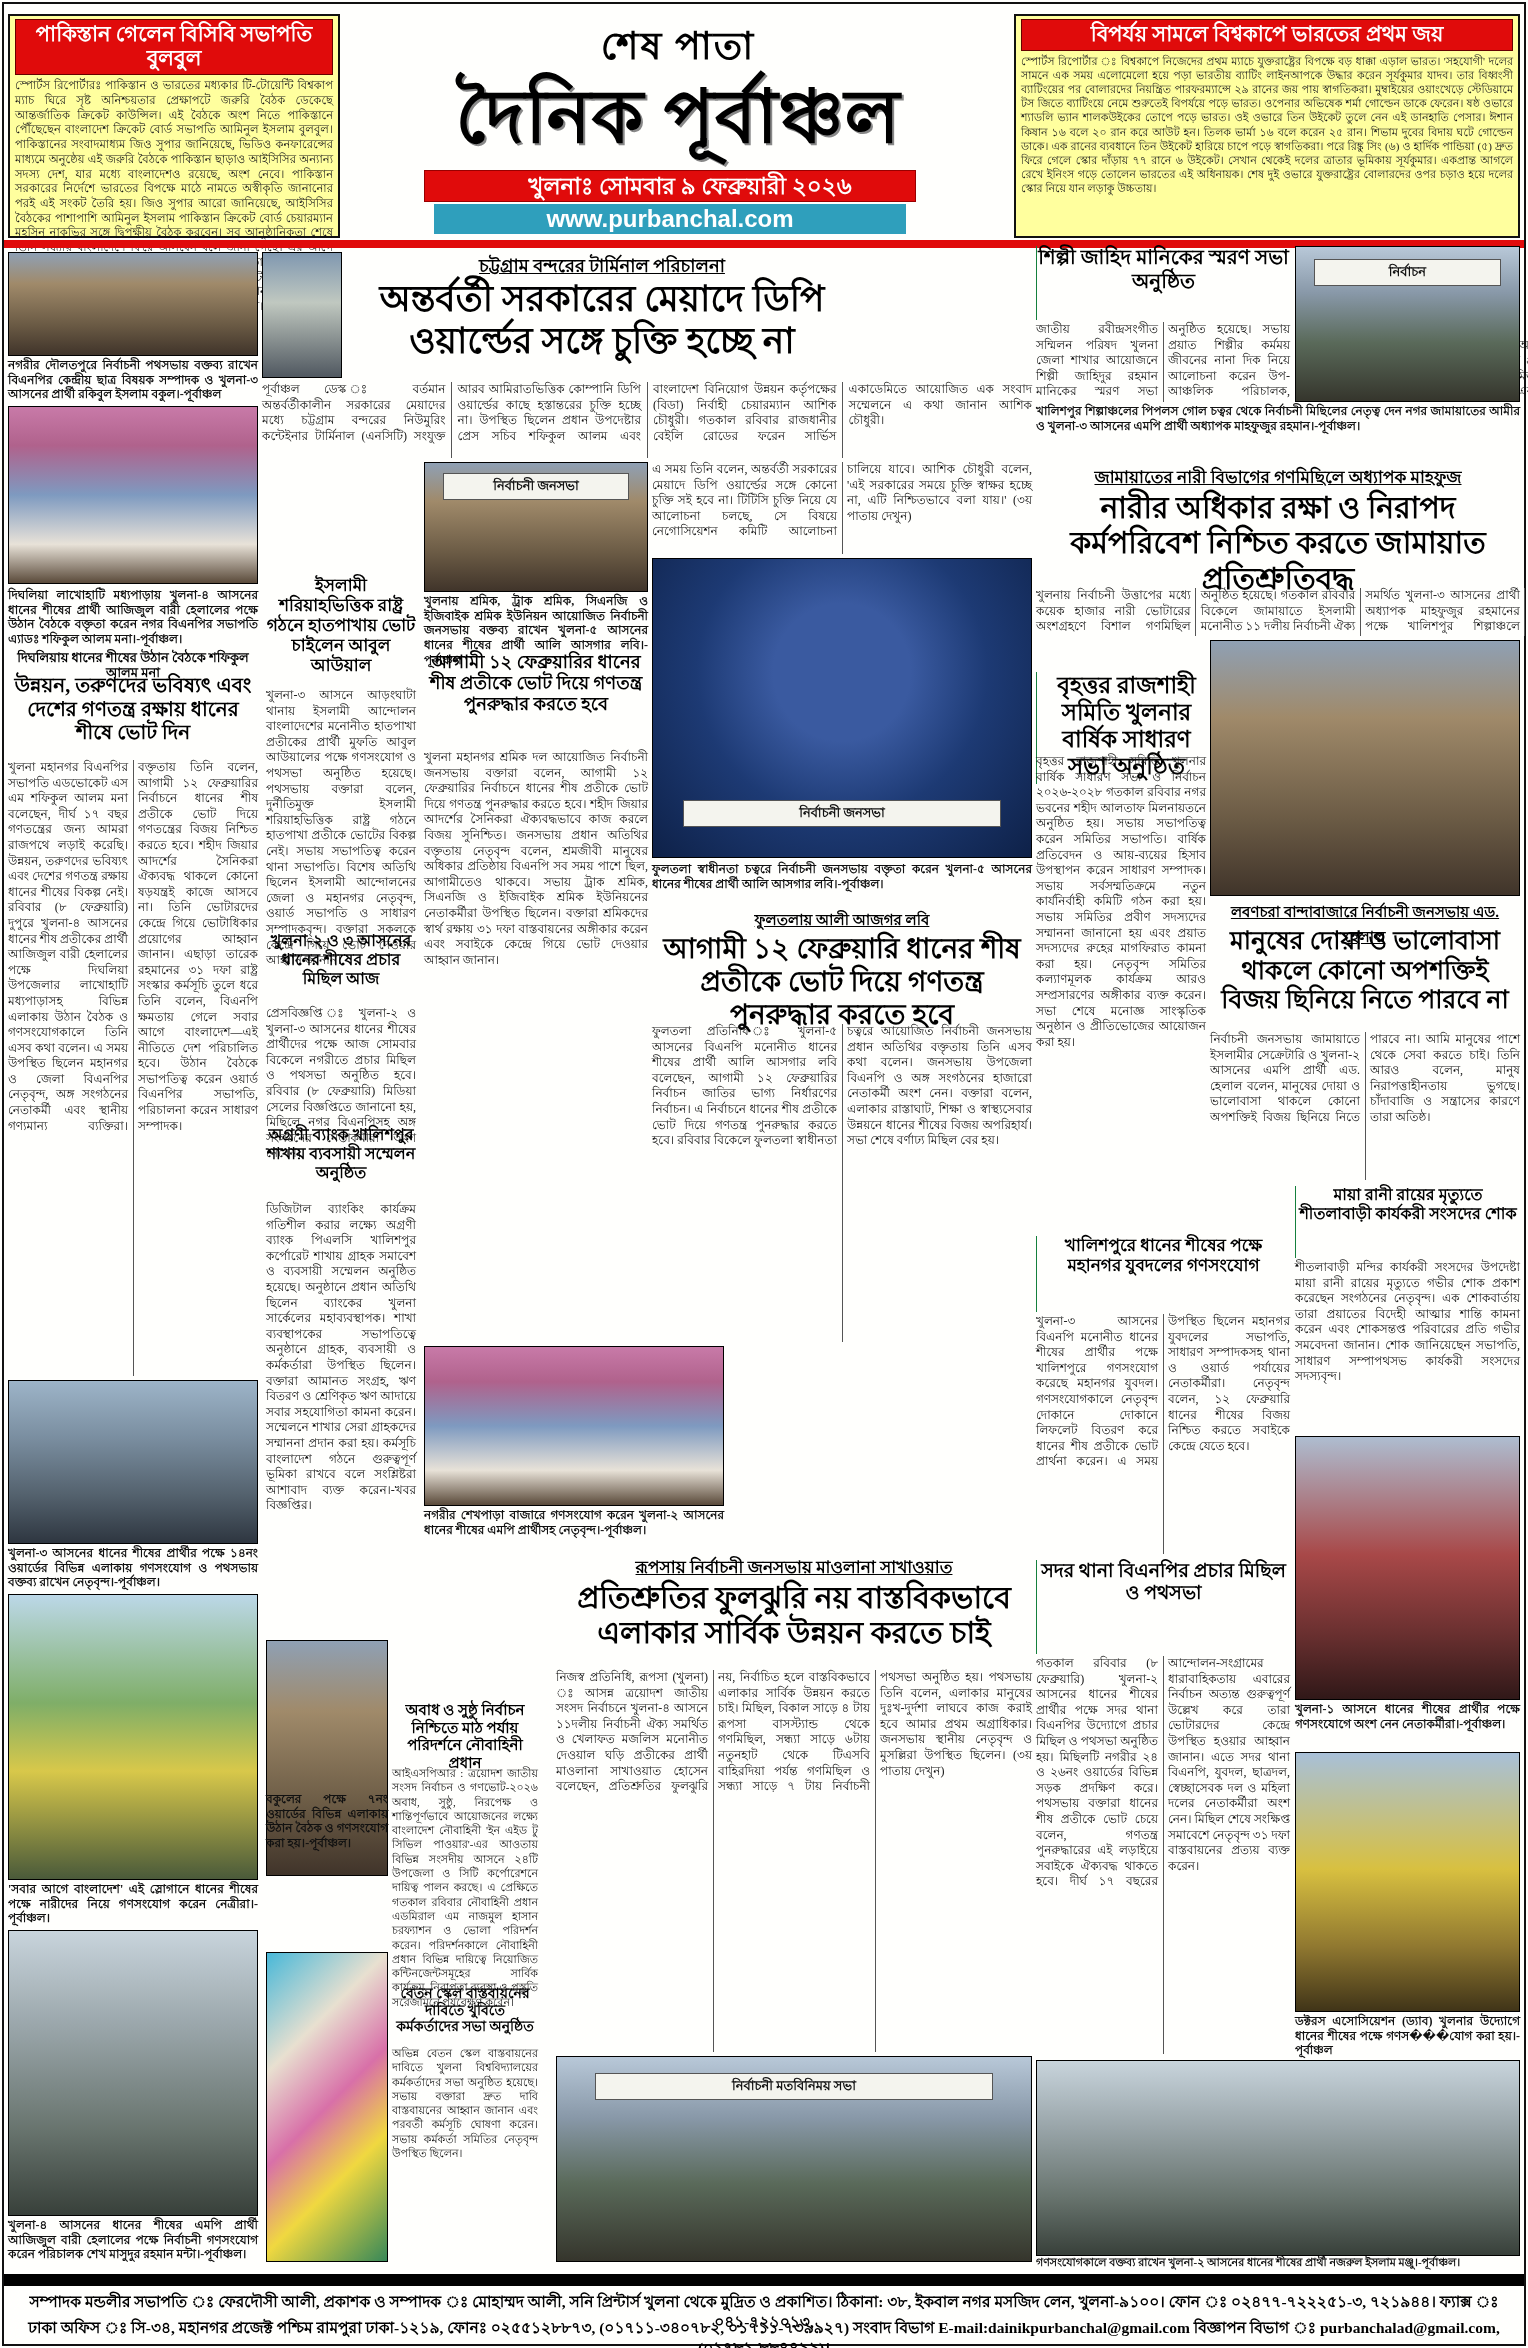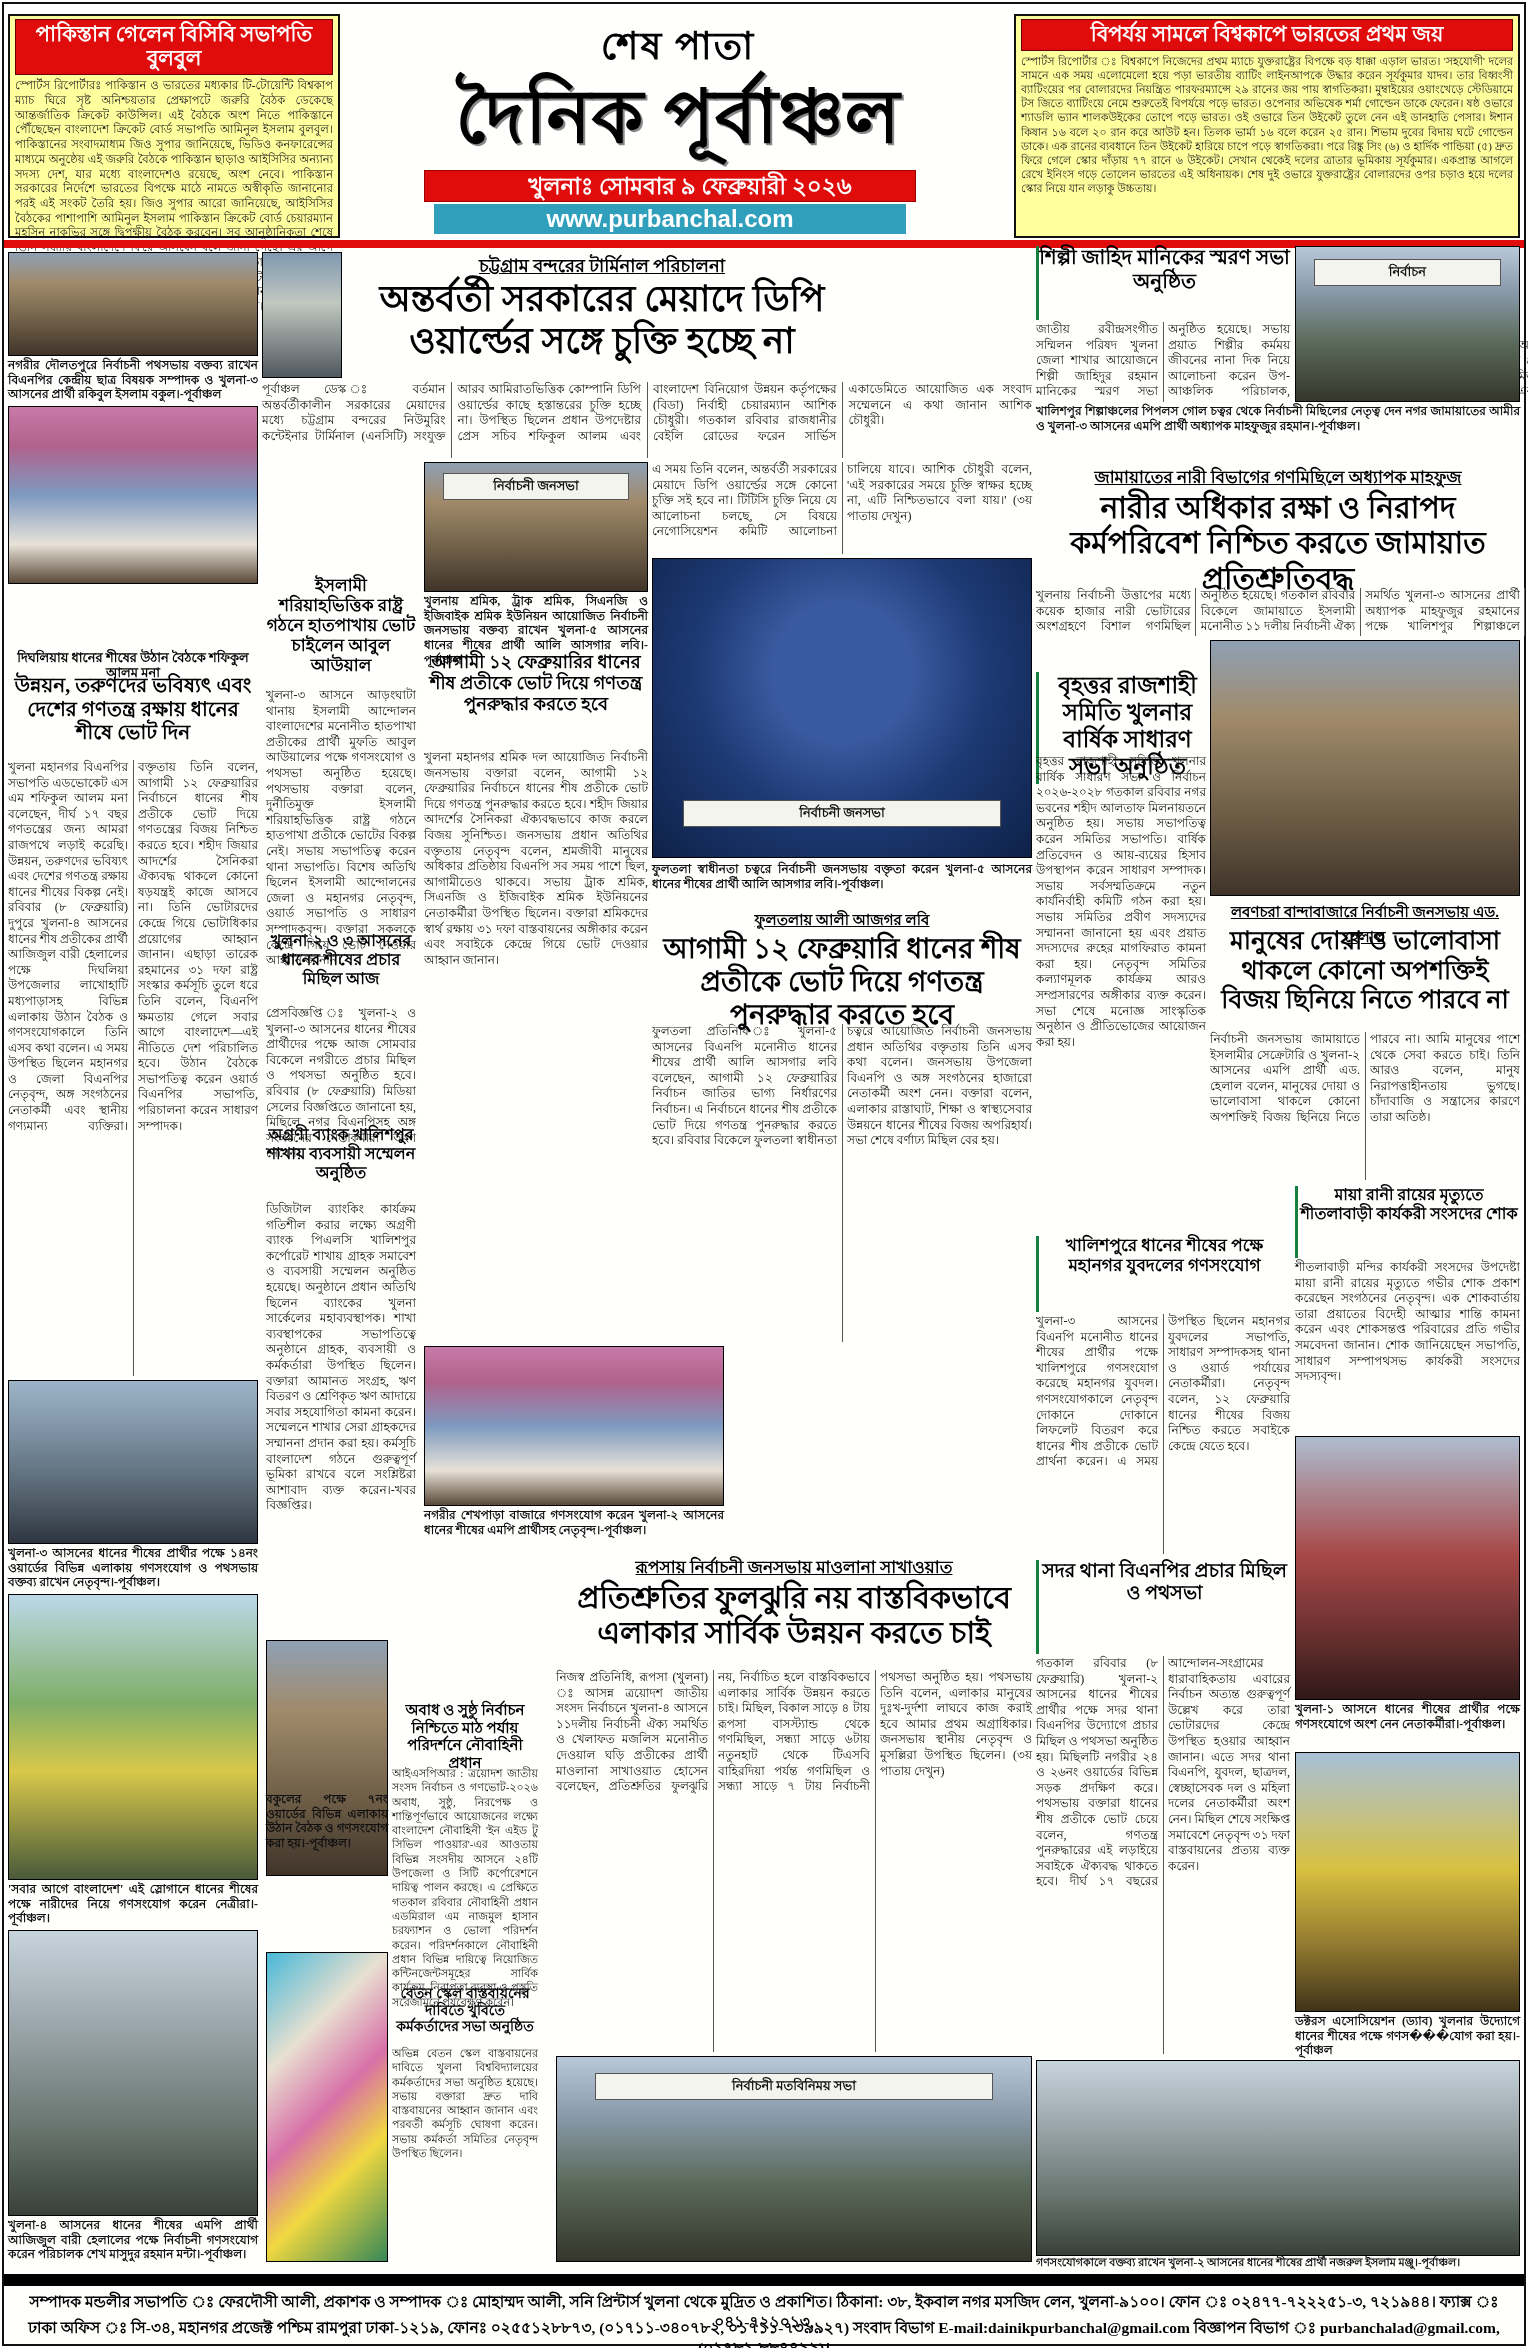--- a/index.html
+++ b/index.html
@@ -17,21 +17,21 @@
   .ph{border:1px solid #000;overflow:hidden;text-decoration:underline;}
   .ph .banner{position:absolute;left:8%;right:8%;top:8%;background:#f4f4ee;color:#111;font-weight:bold;text-align:center;font-size:13px;padding:2px 0;border:1px solid #555;}
   .ph .banner.low{top:auto;bottom:10%;}
   .cap{font-size:12px;font-weight:600;line-height:1.22;text-align:justify;color:#111;}
   .kick{font-size:15px;font-weight:bold;text-align:center;text-decoration:underline;color:#000;}
   .hx{font-weight:bold;text-align:center;color:#000;line-height:1.18;}
   .body{font-size:12px;line-height:1.3;text-align:justify;color:#111;}
   .c2{column-count:2;column-gap:10px;column-rule:1px solid #555;}
   .c3{column-count:3;column-gap:10px;column-rule:1px solid #555;}
   .c4{column-count:4;column-gap:12px;column-rule:1px solid #555;}
-  .vr{border-left:3px solid #15803d;}
+  .vr{border-left:1px solid #15803d;}
   .footbar{background:#000;}
   .footline{font-size:15.5px;font-weight:bold;text-align:center;color:#000;line-height:1.3;}
   .ph-crowd{background:linear-gradient(180deg,#8fa0b4 0%,#a08a6a 30%,#6b5b45 70%,#40342a 100%);}
   .ph-meet{background:linear-gradient(180deg,#c87aa8 0%,#b0628c 22%,#7e9ac0 50%,#e8e2d8 78%,#5a4a3a 100%);}
   .ph-mic{background:linear-gradient(180deg,#9db4c8 0%,#7a8ea0 35%,#54626e 70%,#2e3640 100%);}
   .ph-truck{background:linear-gradient(180deg,#bcd8e8 0%,#7fae68 38%,#d8c84a 62%,#4a5a3a 100%);}
   .ph-van{background:linear-gradient(135deg,#48b8d8 0%,#e8e0d0 28%,#d870a8 50%,#f0d840 70%,#388858 100%);}
   .ph-stage{background:radial-gradient(circle at 50% 38%,#3a5aa0 0 26%,#1d3a74 55%,#0e2148 100%);}
   .ph-rally{background:linear-gradient(180deg,#b8c8d8 0%,#8898a8 30%,#5a6a5a 62%,#35352c 100%);}
   .ph-redcaps{background:linear-gradient(180deg,#aebdd0 0%,#a84848 45%,#6a3030 75%,#301818 100%);}
@@ -60,20 +60,21 @@
   <div class="abs ybox" style="left:1014px;top:14px;width:506px;height:224px;">
     <div class="bandhead">বিপর্যয় সামলে বিশ্বকাপে ভারতের প্রথম জয়</div>
     <div class="btext" style="font-size:11px;">স্পোর্টস রিপোর্টার ঃ বিশ্বকাপে নিজেদের প্রথম ম্যাচে যুক্তরাষ্ট্রের বিপক্ষে বড় ধাক্কা এড়াল ভারত। 'সহযোগী' দলের সামনে এক সময় এলোমেলো হয়ে পড়া ভারতীয় ব্যাটিং লাইনআপকে উদ্ধার করেন সূর্যকুমার যাদব। তার বিধ্বংসী ব্যাটিংয়ের পর বোলারদের নিয়ন্ত্রিত পারফরম্যান্সে ২৯ রানের জয় পায় স্বাগতিকরা। মুম্বাইয়ের ওয়াংখেড়ে স্টেডিয়ামে টস জিতে ব্যাটিংয়ে নেমে শুরুতেই বিপর্যয়ে পড়ে ভারত। ওপেনার অভিষেক শর্মা গোল্ডেন ডাকে ফেরেন। ষষ্ঠ ওভারে শ্যাডলি ভ্যান শালকউইকের তোপে পড়ে ভারত। ওই ওভারে তিন উইকেট তুলে নেন এই ডানহাতি পেসার। ঈশান কিষান ১৬ বলে ২০ রান করে আউট হন। তিলক ভার্মা ১৬ বলে করেন ২৫ রান। শিভাম দুবের বিদায় ঘটে গোল্ডেন ডাকে। এক রানের ব্যবধানে তিন উইকেট হারিয়ে চাপে পড়ে স্বাগতিকরা। পরে রিঙ্কু সিং (৬) ও হার্দিক পান্ডিয়া (৫) দ্রুত ফিরে গেলে স্কোর দাঁড়ায় ৭৭ রানে ৬ উইকেট। সেখান থেকেই দলের ত্রাতার ভূমিকায় সূর্যকুমার। একপ্রান্ত আগলে রেখে ইনিংস গড়ে তোলেন ভারতের এই অধিনায়ক। শেষ দুই ওভারে যুক্তরাষ্ট্রের বোলারদের ওপর চড়াও হয়ে দলের স্কোর নিয়ে যান লড়াকু উচ্চতায়।</div>
   </div>
 
   <div class="abs redrule" style="left:4px;top:240px;width:1520px;height:8px;"></div>
 
   <div class="abs ph ph-crowd" style="left:8px;top:252px;width:250px;height:104px;"></div>
   <div class="abs cap" style="left:8px;top:358px;width:250px;height:46px;">নগরীর দৌলতপুরে নির্বাচনী পথসভায় বক্তব্য রাখেন বিএনপির কেন্দ্রীয় ছাত্র বিষয়ক সম্পাদক ও খুলনা-৩ আসনের প্রার্থী রকিবুল ইসলাম বকুল।-পূর্বাঞ্চল</div>
   <div class="abs ph ph-meet" style="left:8px;top:406px;width:250px;height:178px;"></div>
+  <div class="abs cap" style="left:8px;top:588px;width:250px;height:60px;">দিঘলিয়া লাখোহাটি মধ্যপাড়ায় খুলনা-৪ আসনের ধানের শীষের প্রার্থী আজিজুল বারী হেলালের পক্ষে উঠান বৈঠকে বক্তৃতা করেন নগর বিএনপির সভাপতি এ্যাডঃ শফিকুল আলম মনা।-পূর্বাঞ্চল।</div>
   <div class="abs hx" style="left:8px;top:650px;width:250px;height:22px;font-size:13px;">দিঘলিয়ায় ধানের শীষের উঠান বৈঠকে শফিকুল আলম মনা</div>
   <div class="abs hx" style="left:8px;top:674px;width:250px;height:82px;font-size:20px;">উন্নয়ন, তরুণদের ভবিষ্যৎ এবং দেশের গণতন্ত্র রক্ষায় ধানের শীষে ভোট দিন</div>
   <div class="abs body c2" style="left:8px;top:760px;width:250px;height:616px;">খুলনা মহানগর বিএনপির সভাপতি এডভোকেট এস এম শফিকুল আলম মনা বলেছেন, দীর্ঘ ১৭ বছর গণতন্ত্রের জন্য আমরা রাজপথে লড়াই করেছি। উন্নয়ন, তরুণদের ভবিষ্যৎ এবং দেশের গণতন্ত্র রক্ষায় ধানের শীষের বিকল্প নেই। রবিবার (৮ ফেব্রুয়ারি) দুপুরে খুলনা-৪ আসনের ধানের শীষ প্রতীকের প্রার্থী আজিজুল বারী হেলালের পক্ষে দিঘলিয়া উপজেলার লাখোহাটি মধ্যপাড়াসহ বিভিন্ন এলাকায় উঠান বৈঠক ও গণসংযোগকালে তিনি এসব কথা বলেন। এ সময় উপস্থিত ছিলেন মহানগর ও জেলা বিএনপির নেতৃবৃন্দ, অঙ্গ সংগঠনের নেতাকর্মী এবং স্থানীয় গণ্যমান্য ব্যক্তিরা। বক্তৃতায় তিনি বলেন, আগামী ১২ ফেব্রুয়ারির নির্বাচনে ধানের শীষ প্রতীকে ভোট দিয়ে গণতন্ত্রের বিজয় নিশ্চিত করতে হবে। শহীদ জিয়ার আদর্শের সৈনিকরা ঐক্যবদ্ধ থাকলে কোনো ষড়যন্ত্রই কাজে আসবে না। তিনি ভোটারদের কেন্দ্রে গিয়ে ভোটাধিকার প্রয়োগের আহ্বান জানান। এছাড়া তারেক রহমানের ৩১ দফা রাষ্ট্র সংস্কার কর্মসূচি তুলে ধরে তিনি বলেন, বিএনপি ক্ষমতায় গেলে সবার আগে বাংলাদেশ—এই নীতিতে দেশ পরিচালিত হবে। উঠান বৈঠকে সভাপতিত্ব করেন ওয়ার্ড বিএনপির সভাপতি, পরিচালনা করেন সাধারণ সম্পাদক।</div>
   <div class="abs ph ph-mic" style="left:8px;top:1380px;width:250px;height:164px;"></div>
   <div class="abs cap" style="left:8px;top:1546px;width:250px;height:46px;">খুলনা-৩ আসনের ধানের শীষের প্রার্থীর পক্ষে ১৪নং ওয়ার্ডের বিভিন্ন এলাকায় গণসংযোগ ও পথসভায় বক্তব্য রাখেন নেতৃবৃন্দ।-পূর্বাঞ্চল।</div>
   <div class="abs ph ph-truck" style="left:8px;top:1594px;width:250px;height:286px;"></div>
   <div class="abs cap" style="left:8px;top:1882px;width:250px;height:46px;">'সবার আগে বাংলাদেশ' এই স্লোগানে ধানের শীষের পক্ষে নারীদের নিয়ে গণসংযোগ করেন নেত্রীরা।-পূর্বাঞ্চল।</div>
   <div class="abs ph ph-street" style="left:8px;top:1930px;width:250px;height:286px;"></div>
   <div class="abs cap" style="left:8px;top:2218px;width:250px;height:50px;">খুলনা-৪ আসনের ধানের শীষের এমপি প্রার্থী আজিজুল বারী হেলালের পক্ষে নির্বাচনী গণসংযোগ করেন পরিচালক শেখ মাসুদুর রহমান মন্টা।-পূর্বাঞ্চল।</div>
 

